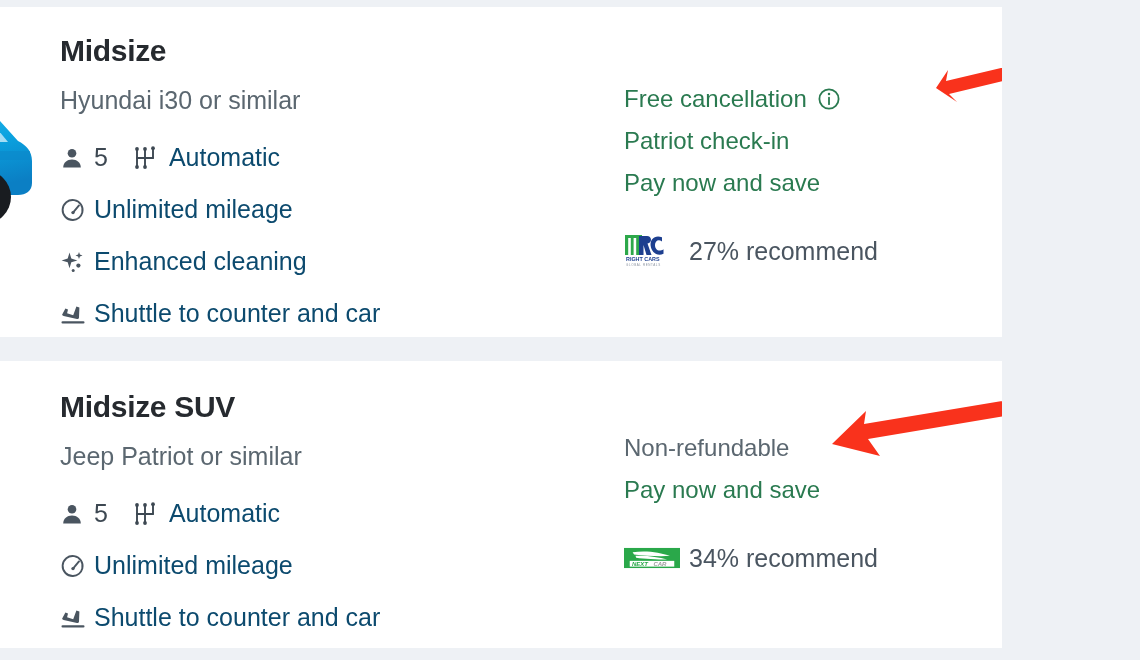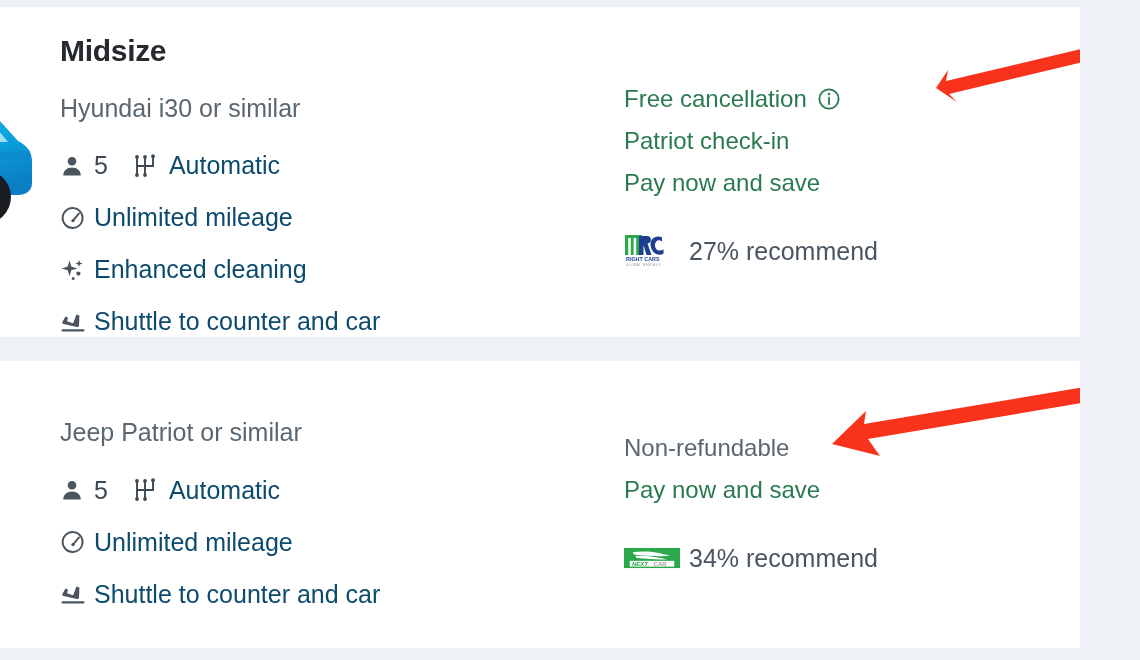--- a/index.html
+++ b/index.html
@@ -9,21 +9,21 @@
   }
   body {
     width: 1140px;
     height: 660px;
     overflow: hidden;
     font-family: "Liberation Sans", sans-serif;
     -webkit-font-smoothing: antialiased;
   }
   .page {
     position: relative;
-    width: 1080px;
+    width: 1002px;
     height: 660px;
     background: #eef1f5;
     overflow: hidden;
   }
 
   
   .card {
     position: absolute;
     left: 0;
     width: 1140px;
@@ -63,21 +63,21 @@
     letter-spacing: -0.3px;
     line-height: 1.05;
     white-space: nowrap;
   }
   .car-subtitle {
     font-size: 25px;
     font-weight: normal;
     color: #5b6770;
     line-height: 1.05;
     white-space: nowrap;
-    margin-top: 28px;
+    margin-top: 20px;
   }
   .spec-list {
     margin-top: 19px;
   }
   .spec-row {
     display: flex;
     align-items: center;
     height: 52px;
     white-space: nowrap;
   }
@@ -304,20 +304,21 @@
         </div>
 
       </div>
     </div>
   </div>
 
   <div class="card" id="card-1">
     <div class="card-inner">
 
       <div class="left-col" style="top:30px;">
+        <div class="car-title">Midsize SUV</div>
         <div class="car-subtitle">Jeep Patriot or similar</div>
 
         <div class="spec-list">
 
           <div class="spec-row">
             <span class="spec-icon">
               <svg width="24" height="24" viewBox="0 0 24 24" fill="currentColor">
                 <circle cx="12" cy="7.2" r="4.3"></circle>
                 <path d="M3.2 21.5 C 3.2 16.4, 7.1 13.4, 12 13.4 C 16.9 13.4, 20.8 16.4, 20.8 21.5 Z"></path>
               </svg>

